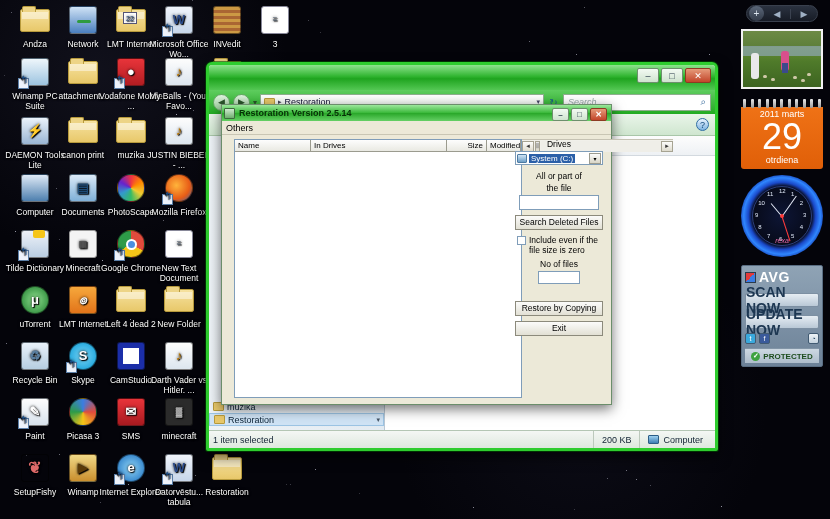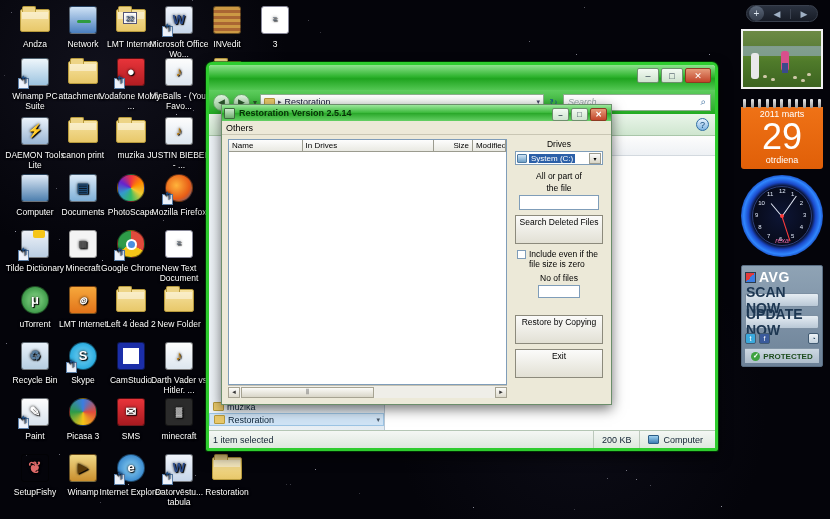--- a/index.html
+++ b/index.html
@@ -112,21 +112,21 @@
     box-shadow:0 4px 12px rgba(0,0,0,.55);
   }
   #rest-title {
     height:16px; background:linear-gradient(#9ce79c,#38b838 50%,#2aa82a 52%,#65d065);
     display:flex; align-items:center; padding:0 2px; gap:4px;
     font-size:9px; color:#063006; font-weight:bold;
   }
   .rt-icon { width:11px; height:11px; background:linear-gradient(#cfe9cf,#6eae6e); border:1px solid #3d6b3d; border-radius:1px; }
   #rest-menu { height:14px; background:#ece9d8; border-bottom:1px solid #c9c6b4; display:flex; align-items:center; padding:0 4px; font-size:9px; color:#000; }
   #rest-body { position:absolute; left:0; top:30px; right:0; bottom:0; display:flex; }
-  #rest-left { width:289px; padding:4px 4px 6px 6px; display:flex; flex-direction:column; }
+  #rest-left { width:289px; padding:4px 4px 6px 12px; display:flex; flex-direction:row; }
   #lv { flex:1; background:#fff; border:1px solid #7f9db9; display:flex; flex-direction:column; }
   #lv-hdr { height:12px; display:flex; background:linear-gradient(#fdfdfd,#e9e9e2); border-bottom:1px solid #9b9b8f; }
   #lv-hdr .col {
     border-right:1px solid #9b9b8f; font-size:8px; color:#000;
     display:flex; align-items:center; padding:0 3px; overflow:hidden; white-space:nowrap;
   }
   #lv-rows { flex:1; background:#fff; }
   #lv-hscroll { height:13px; background:#f1f0ea; border-top:1px solid #c5c2b3; display:flex; align-items:center; }
   .sb-arrow { width:12px; height:11px; border:1px solid #a6a392; background:linear-gradient(#fcfcfa,#dedbcd); font-size:7px; display:flex; align-items:center; justify-content:center; color:#333; }
   .sb-thumb { flex:1; height:11px; margin:0 1px; background:linear-gradient(#fbfbf8,#d9d6c8); border:1px solid #a6a392; display:flex; align-items:center; justify-content:center; font-size:7px; color:#666; }
@@ -137,21 +137,21 @@
   .drive-select {
     width:88px; height:14px; margin:0 auto 6px auto; background:#fff; border:1px solid #7f9db9;
     display:flex; align-items:center; gap:2px; padding:0 1px; font-size:8px; position:relative;
   }
   .drive-ico { width:10px; height:9px; background:linear-gradient(#cfe4f5,#6f9fc6); border:1px solid #4e7ba3; border-radius:1px; flex:none;}
   .drive-val { background:#2b5fa8; color:#fff; padding:0 2px; }
   .drive-caret { position:absolute; right:1px; top:1px; width:12px; height:11px; background:linear-gradient(#fcfcfc,#d8d5c6); border:1px solid #9b9b8f; font-size:6px; display:flex; align-items:center; justify-content:center; }
   .txtin { width:80px; height:15px; margin:2px auto 5px auto; background:#fff; border:1px solid #7f9db9; }
   .txtin.small { width:42px; height:13px; }
   .btn {
-    display:block; width:88px; margin:0 auto 5px auto; height:29px;
+    display:block; width:88px; margin:0 auto 5px auto; height:15px;
     background:linear-gradient(#fbfbfa,#e2e0d4); border:1px solid #8c8a7c;
     font-size:8.5px; color:#000; line-height:13px; text-align:center;
   }
   .chk-row { display:flex; gap:3px; text-align:left; margin:0 0 4px 4px; }
   .chk { width:9px; height:9px; background:#fff; border:1px solid #7f9db9; flex:none; margin-top:1px; }
   .chk-lbl { font-size:8.5px; line-height:10px; }
   .spacer { height:12px; }
 
   
   #sidebar { position:absolute; right:0; top:0; width:96px; height:519px; }

